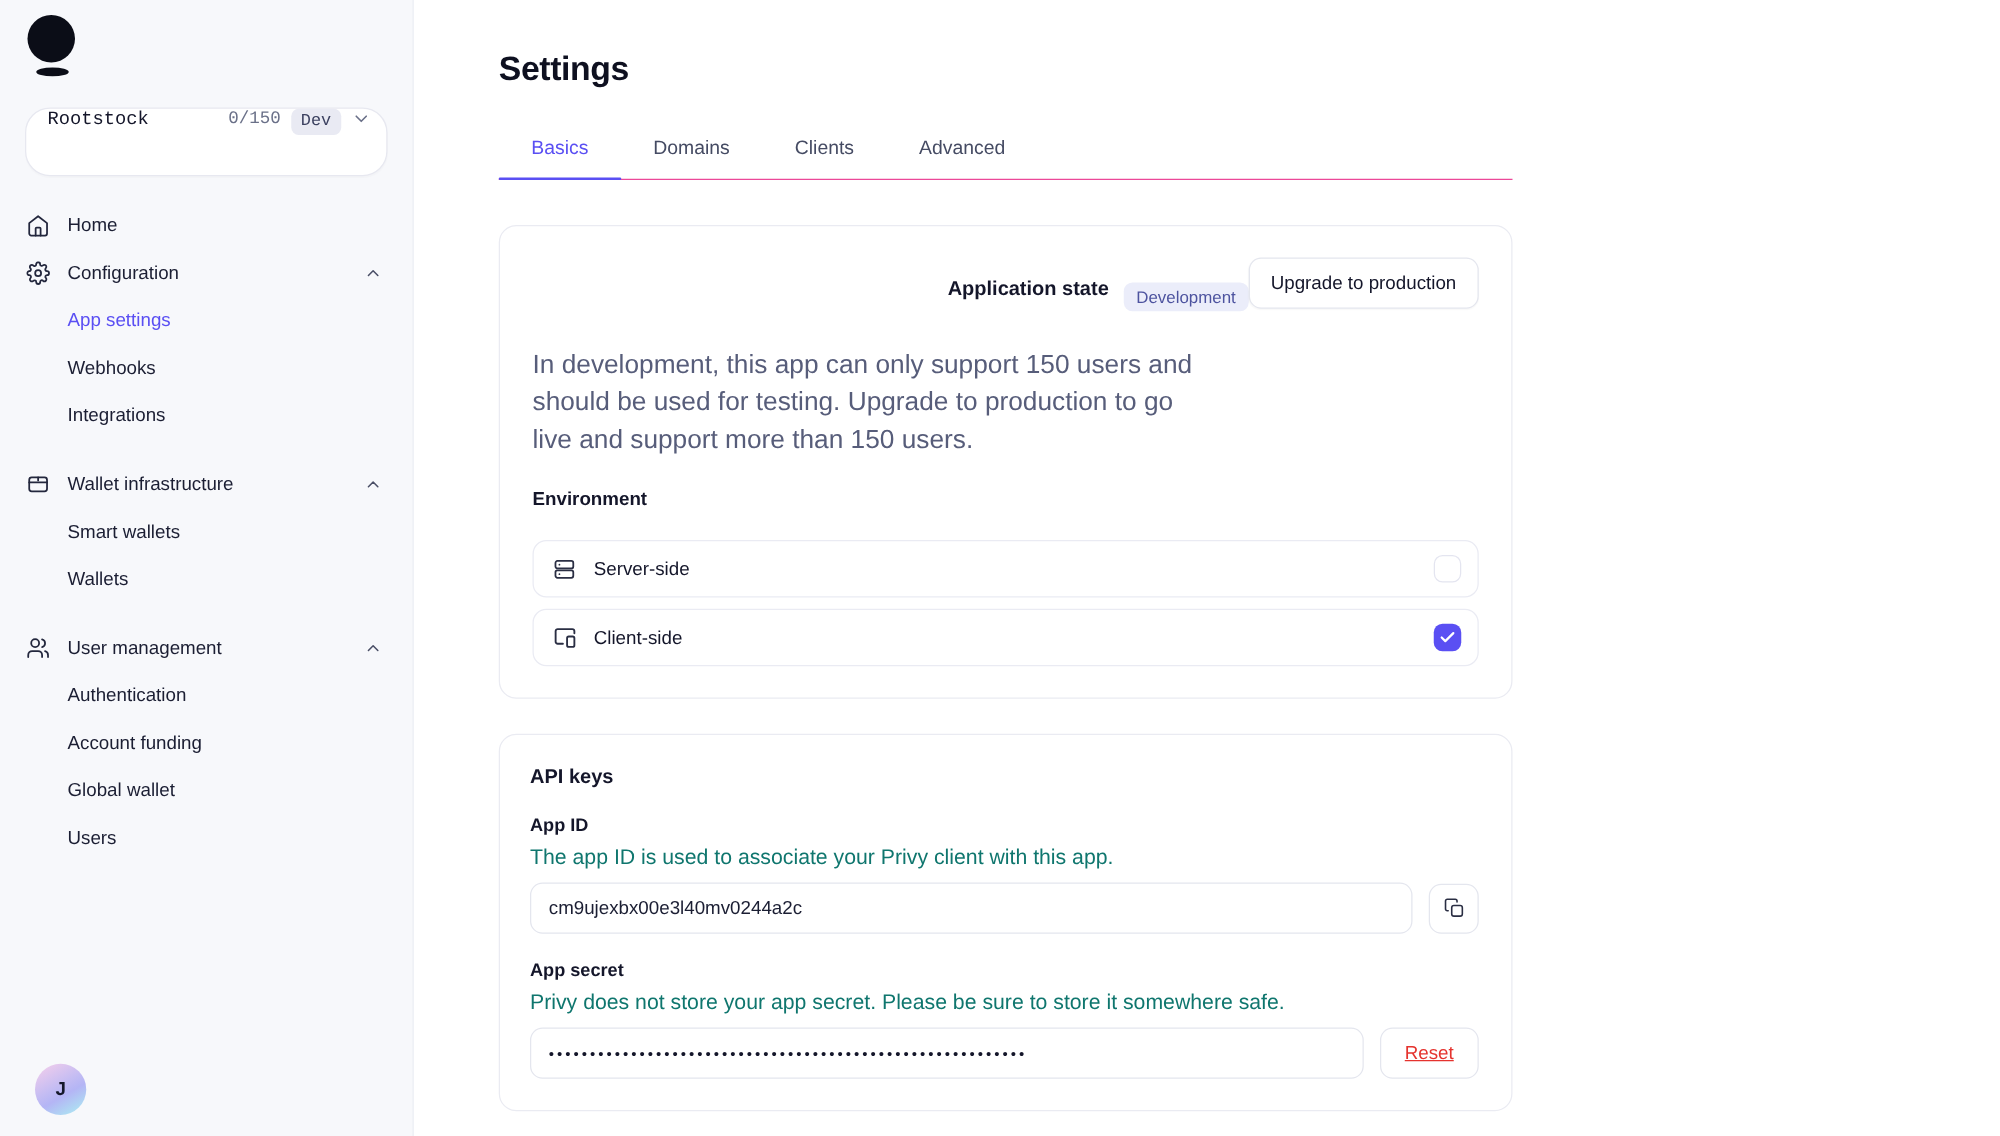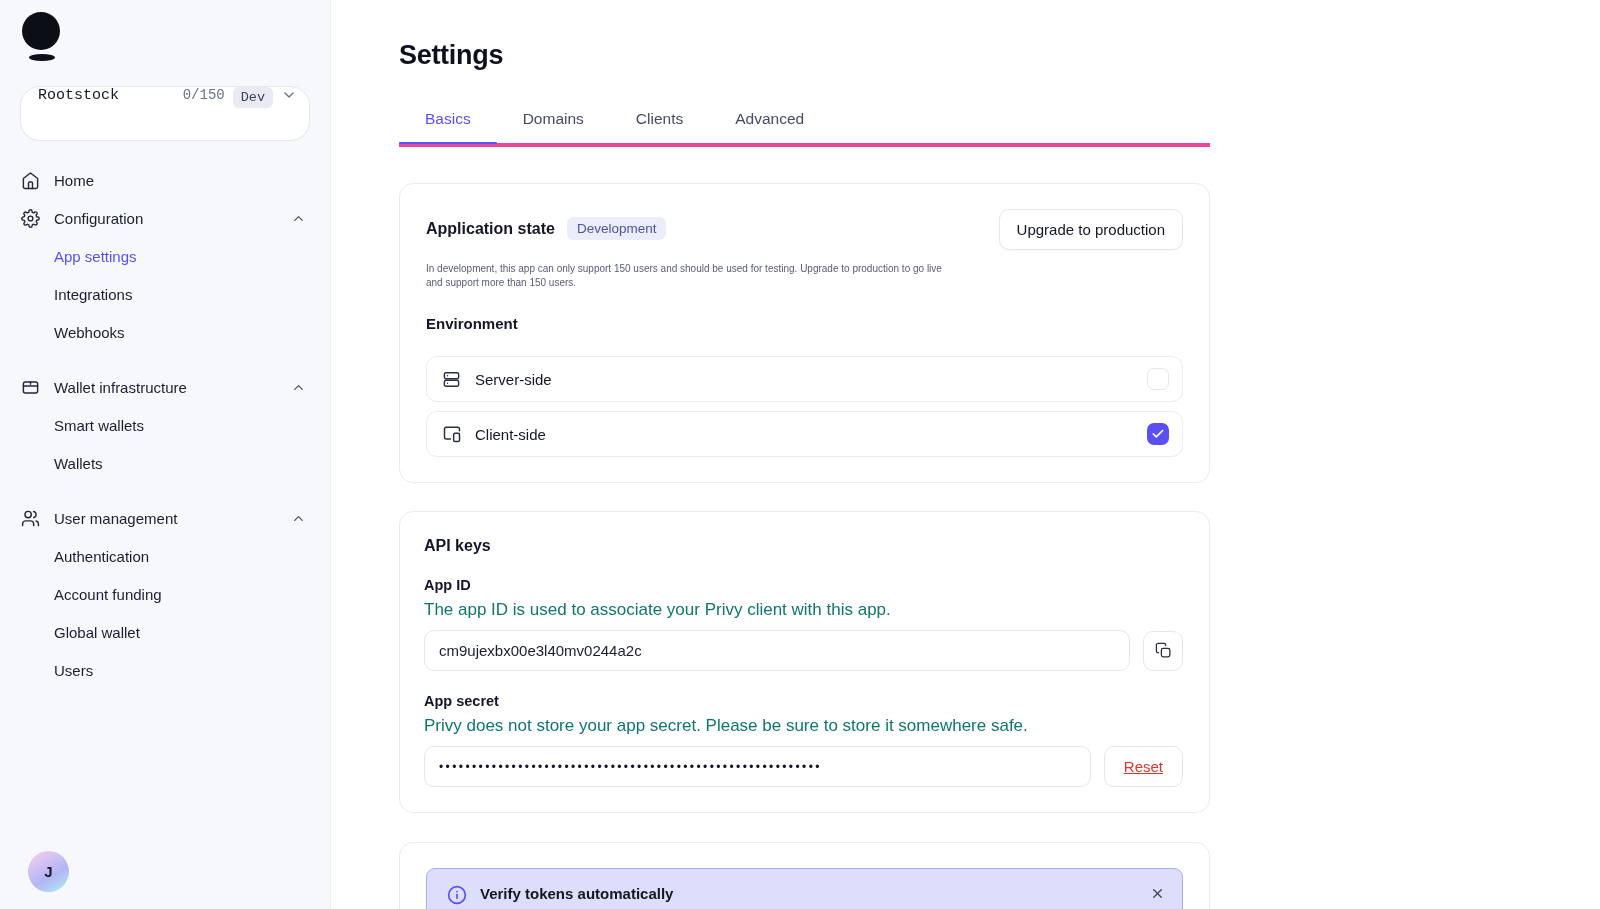--- a/index.html
+++ b/index.html
@@ -36,40 +36,40 @@
   .avatar { position:absolute; left:28px; bottom:17px; width:41px; height:41px; border-radius:50%;
     background:linear-gradient(150deg,#eeccec 8%,#c3bcf3 45%,#b4b5f5 60%,#aceaf2 95%);
     display:flex; align-items:center; justify-content:center; font-size:15px; font-weight:600;
     color:#15182b; cursor:pointer; }
 
   
   .main { flex:1; padding:40px 0 0 68px; }
   .content { width:811px; }
   .page-title { font-size:27px; font-weight:700; letter-spacing:-.3px; color:#0e1020; }
 
-  .tabs { display:flex; margin-top:39px; border-bottom:4px solid #ec4899; }
+  .tabs { display:flex; margin-top:39px; border-bottom:1px solid #ec4899; }
   .tab { padding:0 26px 15px; font-size:15.5px; color:#454b63; cursor:pointer; position:relative; }
   .tab.active { color:#5a4ff3; font-weight:500; }
   .tab.active::after { content:""; position:absolute; left:0; right:0; bottom:-1px; height:2px;
     background:#5a4ff3; border-radius:2px; }
 
   .card { border:1px solid #eaebf2; border-radius:14px; padding:25px 26px; background:#fff; }
   .card-1 { margin-top:36px; }
   .card-2 { margin-top:28px;padding-left:24px; }
   .card-3 { margin-top:29px; height:200px; padding-top:25px; }
 
-  .as-header { display:flex; align-items:flex-start; justify-content:space-between; }
+  .as-header { display:flex; align-items:flex-start; justify-content:flex-end; }
   .as-title-row { display:flex; align-items:center; gap:12px; margin-top:8px; }
   .as-title { font-size:16px; font-weight:600; color:#14162a; }
   .dev-badge { font-size:13.5px; font-weight:500; color:#4d539f; background:#ebedfa;
-    border-radius:7px; padding:4px 10px; }
+    border-radius:7px; padding:4px 10px;margin-top:12px; }
   .upgrade-btn { background:#fff; border:1px solid #e4e6ee; border-radius:10px; padding:11px 17px;
     font-size:15px; font-weight:500; color:#14162a; cursor:pointer;
     font-family:"Liberation Sans","DejaVu Sans",sans-serif; box-shadow:0 1px 1px rgba(20,22,42,.03); }
-  .as-desc { margin-top:12px; font-size:10px; line-height:1.42; color:#575d7a; max-width:535px; }
+  .as-desc { margin-top:28px; font-size:21px; line-height:1.42; color:#575d7a; max-width:535px; }
   .env-label { margin-top:25px; font-size:15px; font-weight:600; color:#14162a; }
   .env-row { margin-top:24px; display:flex; align-items:center; height:46px; border:1px solid #eaebf3;
     border-radius:11px; padding:0 13px 0 15px; cursor:pointer; }
   .env-row + .env-row { margin-top:9px; }
   .env-row .eicon { width:20px; height:20px; color:#2a2e43; margin-right:13px; display:flex; align-items:center; }
   .env-row .elabel { flex:1; font-size:15px; color:#14162a; }
   .checkbox { width:22px; height:22px; border-radius:7px; border:1.5px solid #e4e5f0; background:#fff; cursor:pointer; }
   .checkbox.checked { border:none; background:#5a4ff3; display:flex; align-items:center; justify-content:center; }
 
   .sec-title { font-size:16px; font-weight:600; color:#14162a; }
@@ -139,24 +139,24 @@
           <svg width="15" height="15" viewBox="0 0 24 24" fill="none" stroke="currentColor" stroke-width="2" stroke-linecap="round" stroke-linejoin="round">
               <polyline points="6 15 12 9 18 15"></polyline>
             </svg>
         </span>
       </div>
 
       <div class="nav-sub active">
         <span class="nlabel">App settings</span>
       </div>
       <div class="nav-sub">
+        <span class="nlabel">Webhooks</span>
+      </div>
+      <div class="nav-sub">
         <span class="nlabel">Integrations</span>
-      </div>
-      <div class="nav-sub">
-        <span class="nlabel">Webhooks</span>
       </div>
 
       <div class="nav-gap"></div>
 
       <div class="nav-row">
         <span class="nicon">
           <svg width="19" height="19" viewBox="0 0 24 24" fill="none" stroke="currentColor" stroke-width="1.8" stroke-linecap="round" stroke-linejoin="round">
               <rect x="3" y="5" width="18" height="14" rx="2.5"></rect>
               <path d="M3 10h18"></path>
               <path d="M12 5v3"></path>

